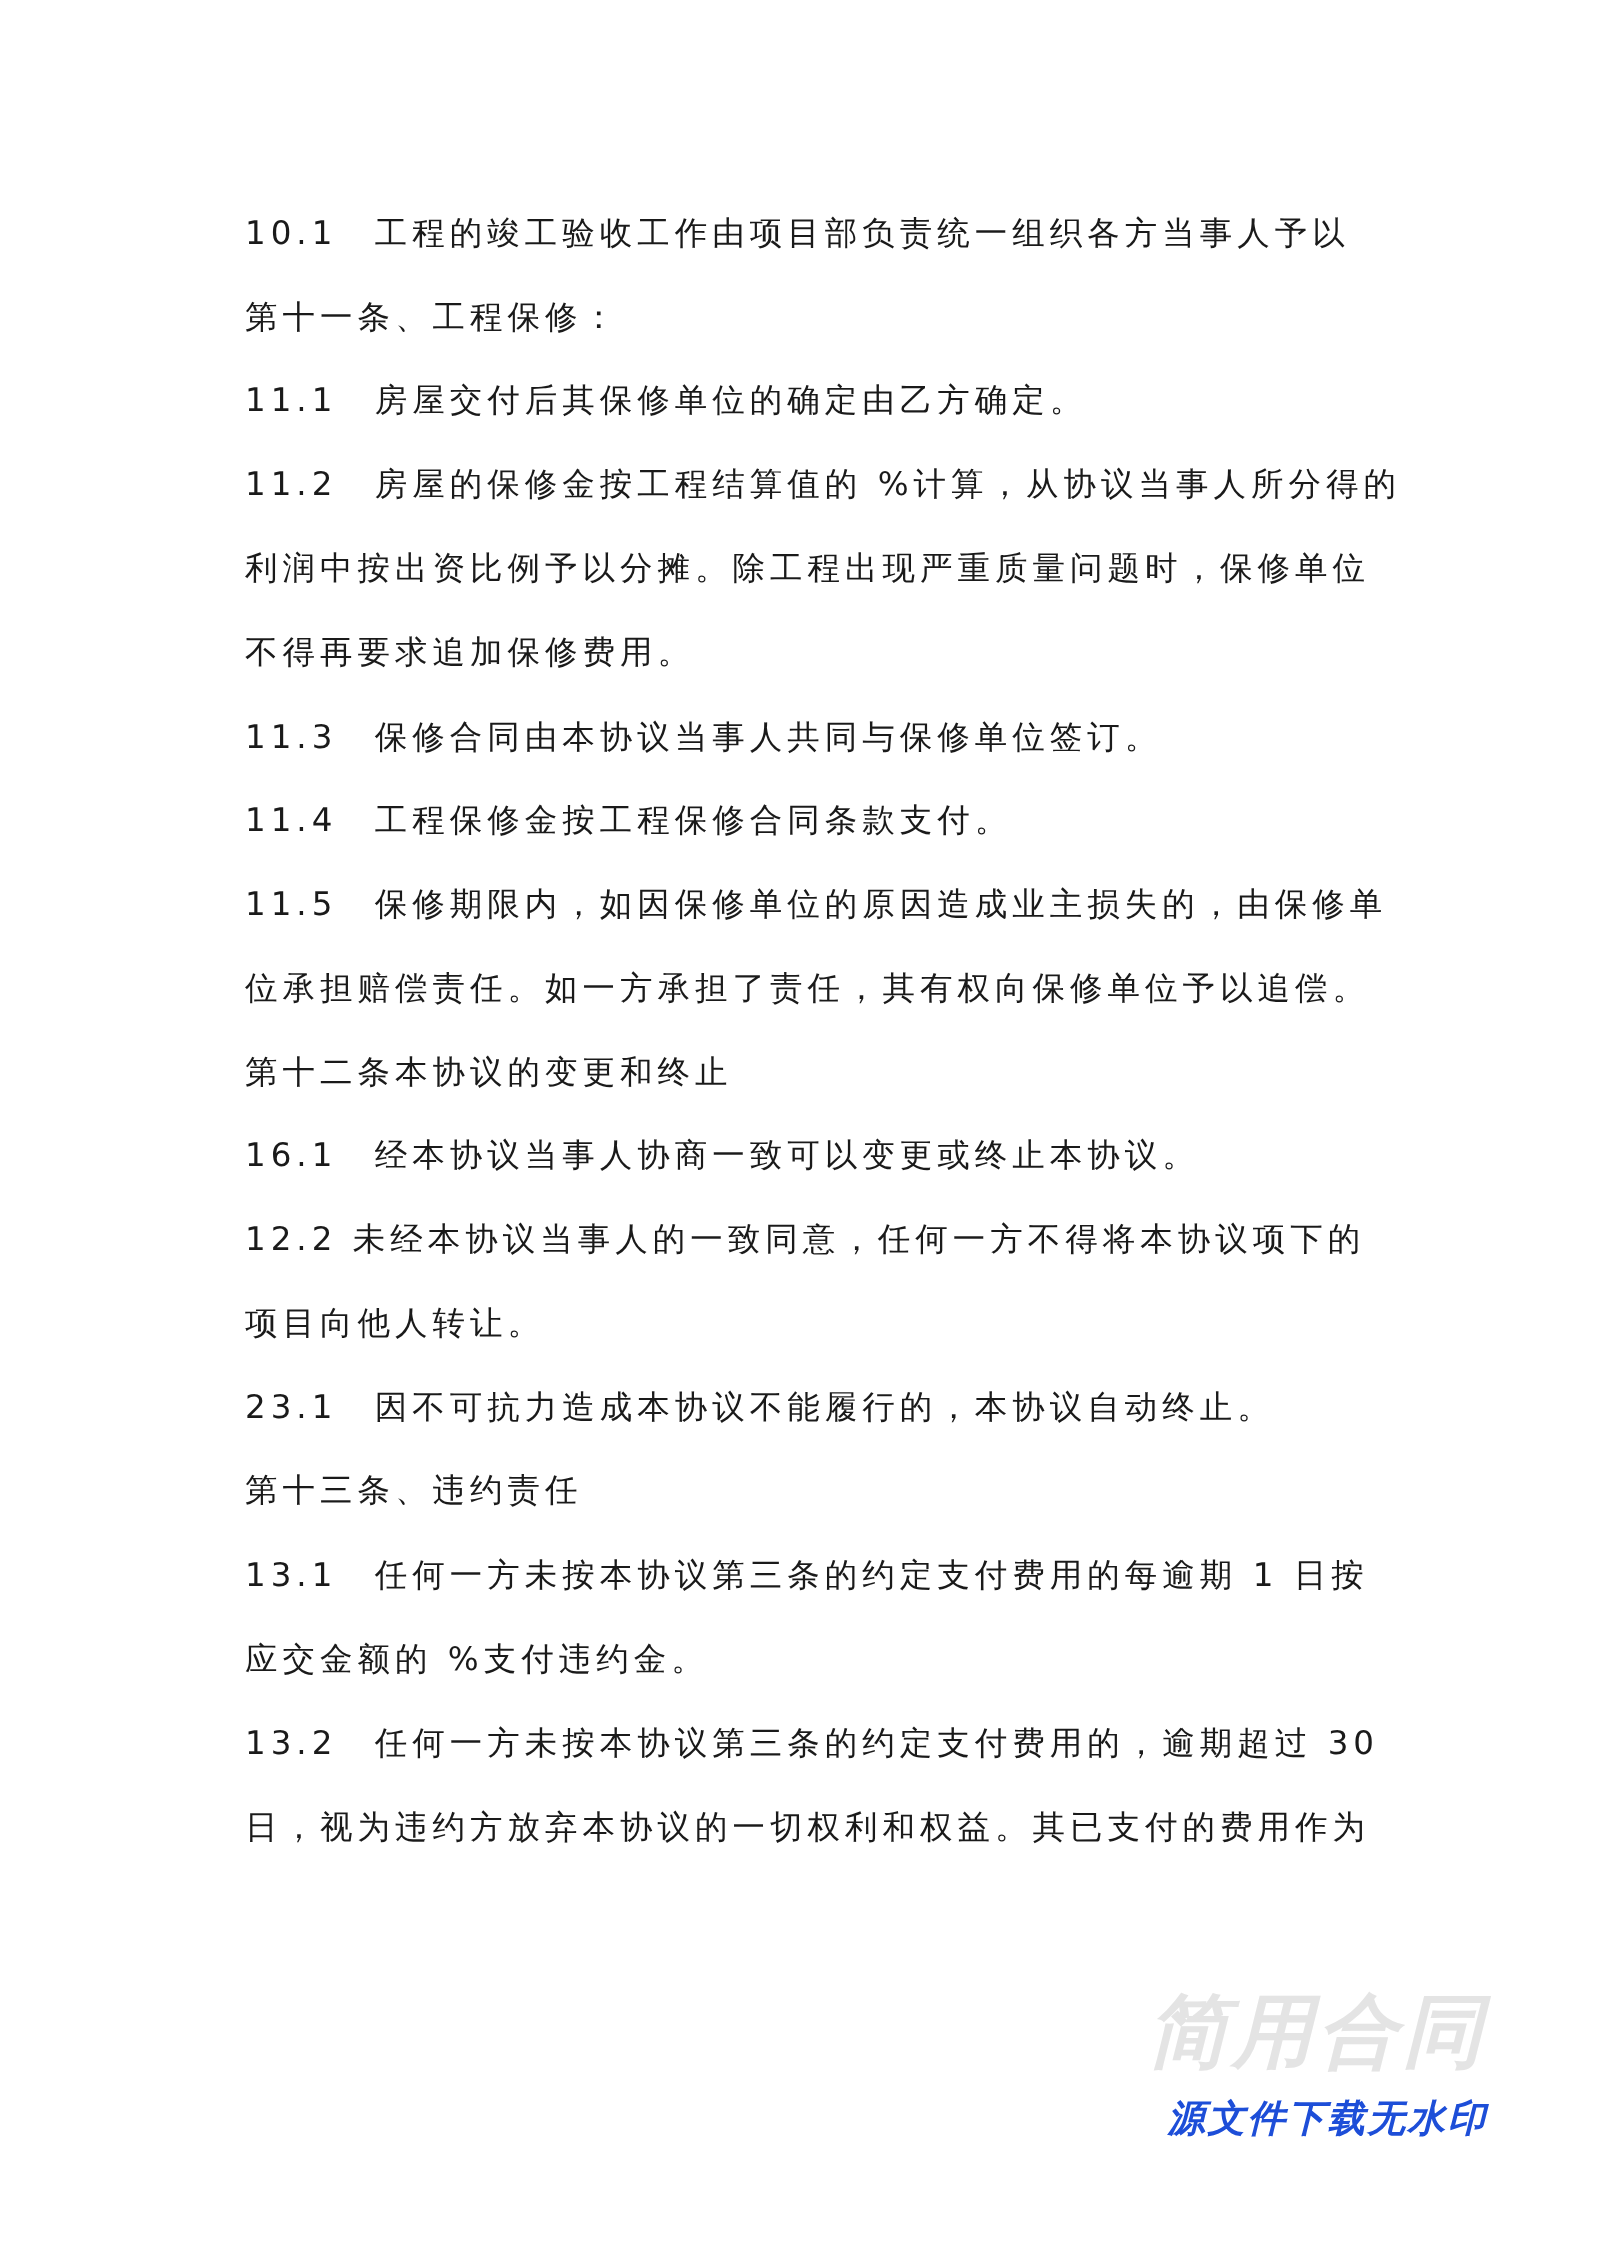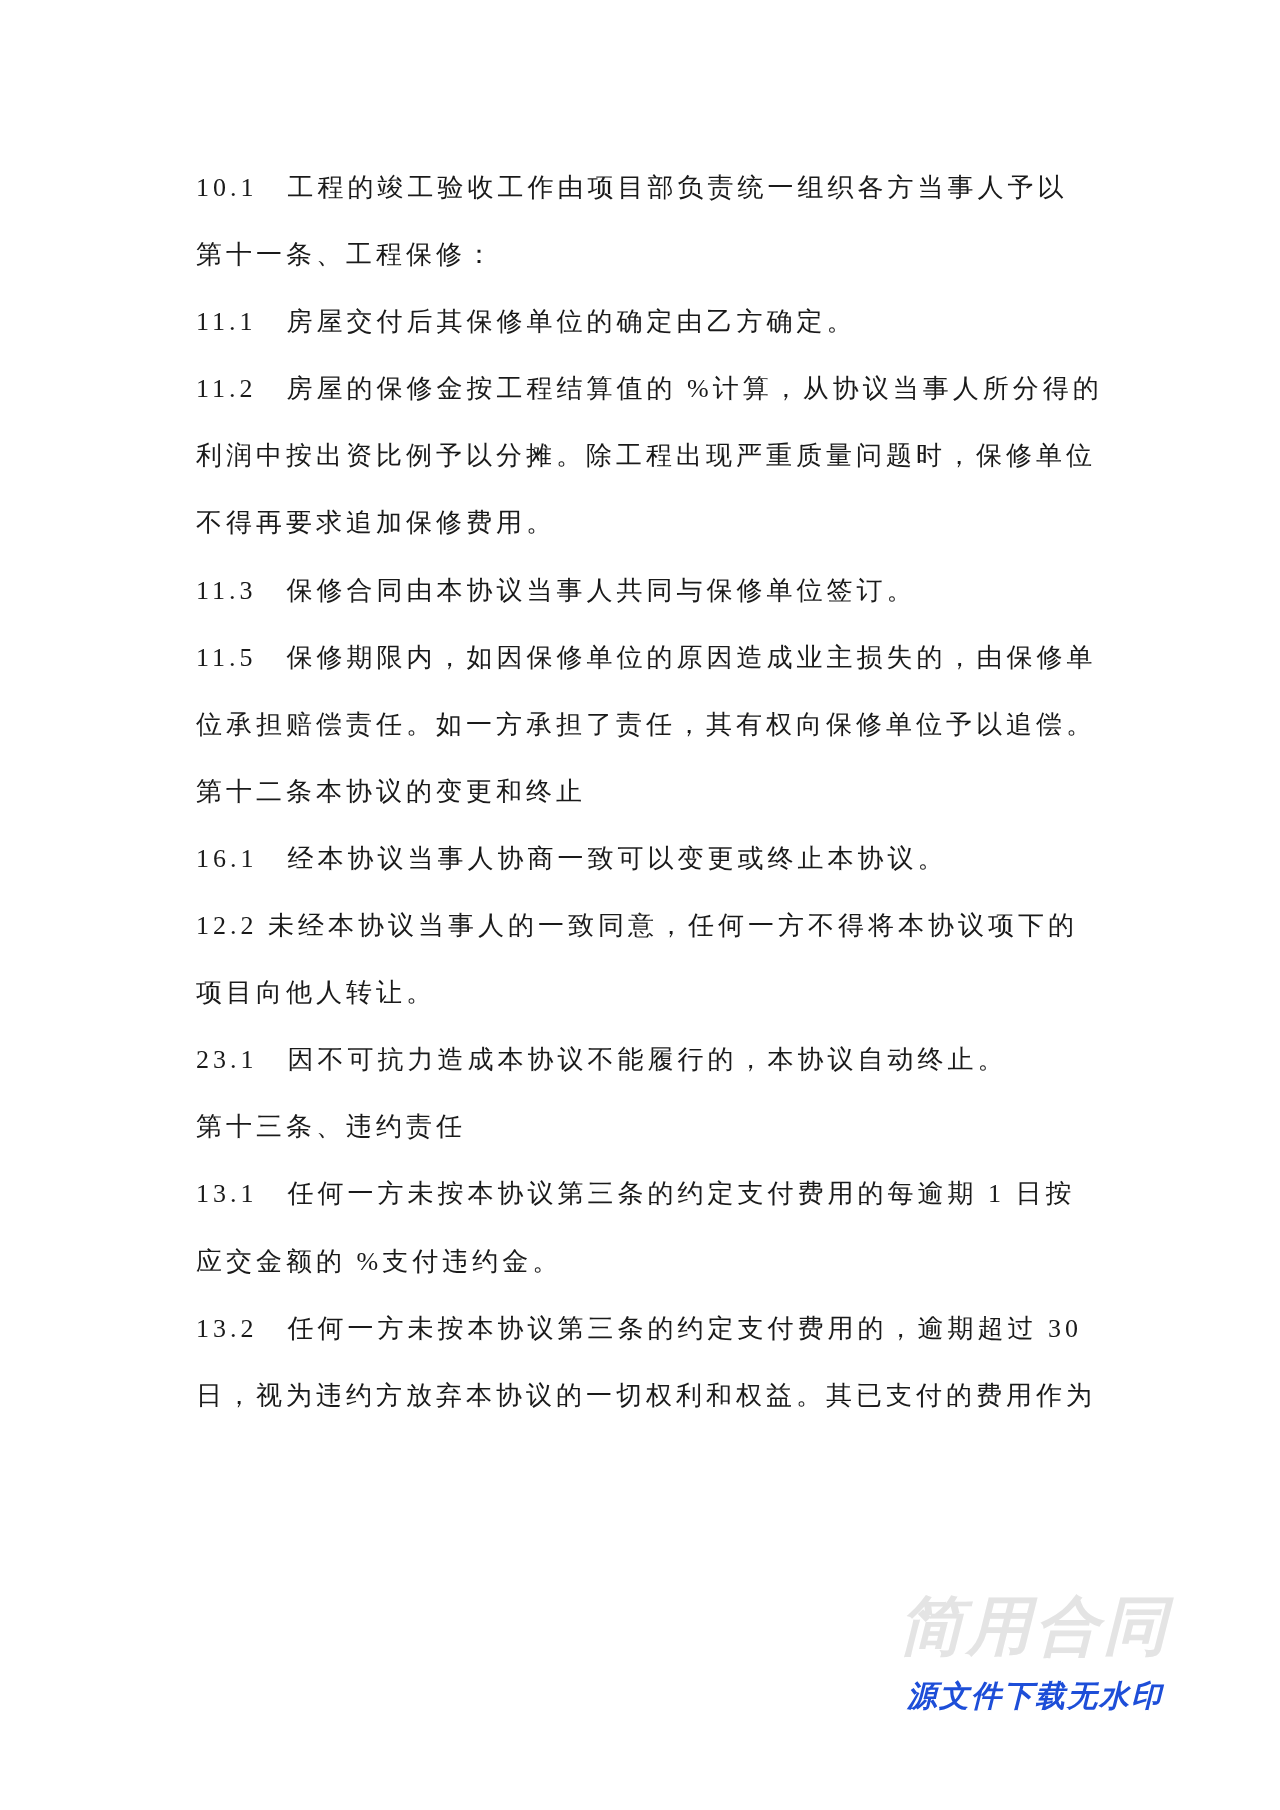--- a/index.html
+++ b/index.html
@@ -5,23 +5,22 @@
     html, body { margin: 0; padding: 0; }
     body {
       width: 1280px; height: 1810px; background: #ffffff; position: relative; overflow: hidden;
       font-family: "DejaVu Sans", "Liberation Sans", sans-serif; color: #1a1a1a;
     }
     .page { position: absolute; left: 0; top: 0; width: 1280px; height: 1810px; background: #fff; }
     .body-text { position: absolute; left: 196px; top: 154px; width: 900px; }
     .line {
       height: 67.1px; line-height: 67.1px; font-size: 26px; white-space: nowrap;
       letter-spacing: 4px;
-      font-family: Liberation Serif, serif;
     }
-    .watermark { position: absolute; left: 880px; top: 1590px; width: 310px; text-align: center; pointer-events: none; }
+    .watermark { position: absolute; left: 880px; top: 1590px; width: 310px; text-align: right; pointer-events: none; }
     .wm-main {
       font-size: 64px; font-weight: bold; font-style: italic; color: #e4e4e4;
       letter-spacing: 4px; line-height: 72px; white-space: nowrap;
     }
     .wm-sub {
       font-size: 30px; font-weight: bold; font-style: italic; color: #1d4ed8;
       letter-spacing: 2px; line-height: 40px; margin-top: 14px; white-space: nowrap;
     }
   </style>
 </head>
@@ -29,20 +28,21 @@
 
 <div class="page">
   <div class="body-text">
     <div class="line">10.1　工程的竣工验收工作由项目部负责统一组织各方当事人予以</div>
     <div class="line">第十一条、工程保修：</div>
     <div class="line">11.1　房屋交付后其保修单位的确定由乙方确定。</div>
     <div class="line">11.2　房屋的保修金按工程结算值的 %计算，从协议当事人所分得的</div>
     <div class="line">利润中按出资比例予以分摊。除工程出现严重质量问题时，保修单位</div>
     <div class="line">不得再要求追加保修费用。</div>
     <div class="line">11.3　保修合同由本协议当事人共同与保修单位签订。</div>
+    <div class="line">11.4　工程保修金按工程保修合同条款支付。</div>
     <div class="line">11.5　保修期限内，如因保修单位的原因造成业主损失的，由保修单</div>
     <div class="line">位承担赔偿责任。如一方承担了责任，其有权向保修单位予以追偿。</div>
     <div class="line">第十二条本协议的变更和终止</div>
     <div class="line">16.1　经本协议当事人协商一致可以变更或终止本协议。</div>
     <div class="line">12.2 未经本协议当事人的一致同意，任何一方不得将本协议项下的</div>
     <div class="line">项目向他人转让。</div>
     <div class="line">23.1　因不可抗力造成本协议不能履行的，本协议自动终止。</div>
     <div class="line">第十三条、违约责任</div>
     <div class="line">13.1　任何一方未按本协议第三条的约定支付费用的每逾期 1 日按</div>
     <div class="line">应交金额的 %支付违约金。</div>

